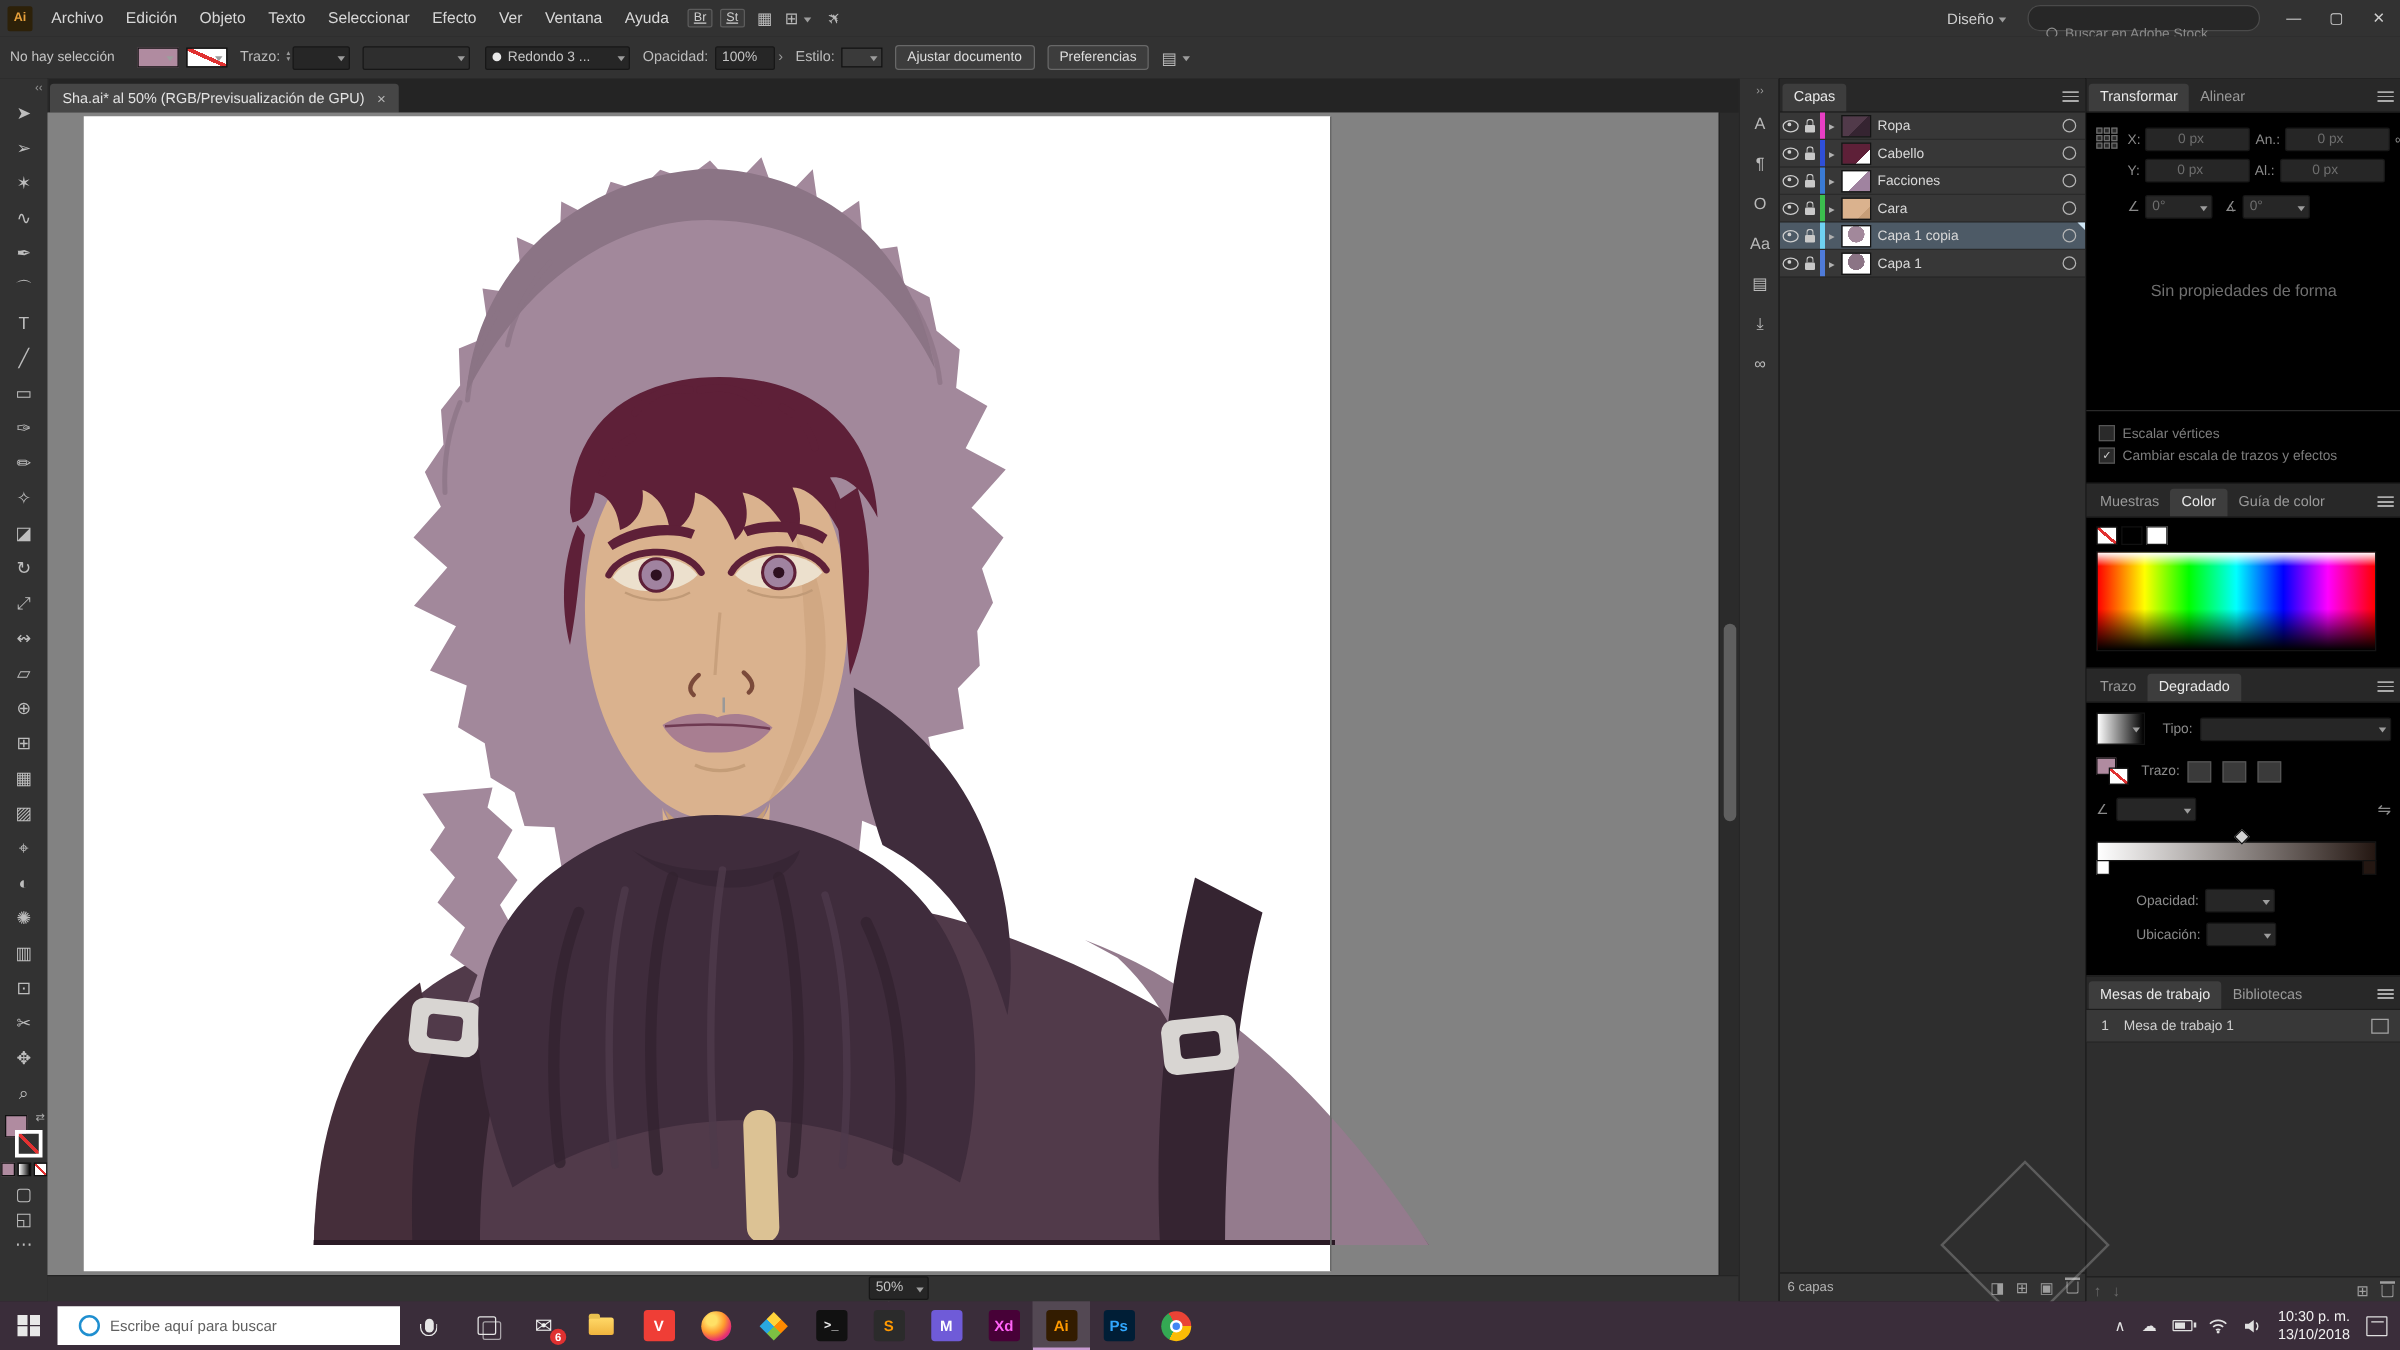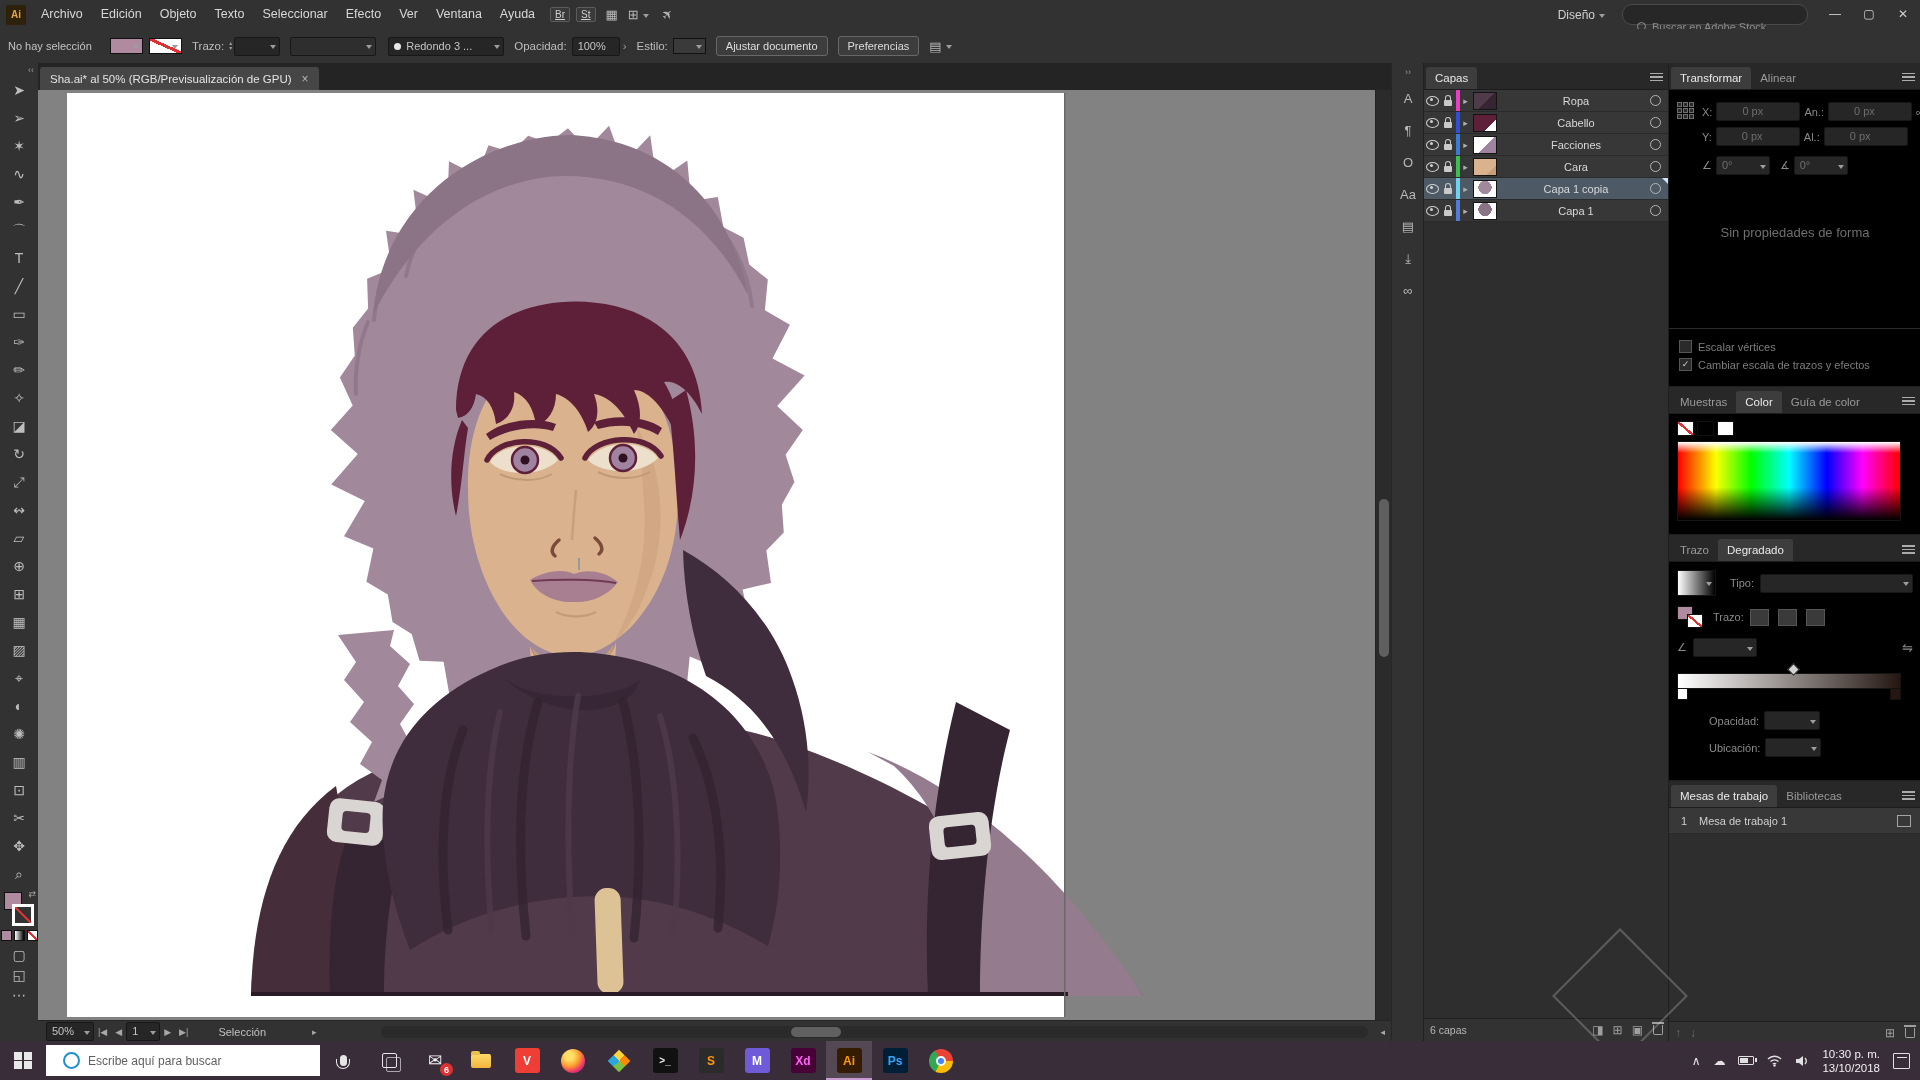--- a/index.html
+++ b/index.html
@@ -50,21 +50,21 @@
   #swap{position:absolute;right:-2px;top:-3px;font-size:9px;color:#aaa;}
   .minirow{display:flex;gap:2px;margin-top:4px;}
   .mini{width:9px;height:9px;border:1px solid #111;}
 
   
   #canvas-wrap{left:38px;top:90px;width:1337px;height:930px;background:#828282;overflow:hidden;}
   #vscroll{left:1375px;top:90px;width:16px;height:930px;background:#2b2b2b;border-left:1px solid #222;}
   #vthumb{position:absolute;left:3px;top:44%;width:10px;height:17%;background:#5f5f5f;border-radius:5px;}
 
   
-  #status-bar{left:38px;top:1020px;width:1353px;height:21px;background:#323232;border-top:1px solid #242424;display:flex;align-items:center;font-size:11px;}
+  #status-bar{left:38px;top:1020px;width:1353px;height:21px;background:#323232;border-top:1px solid #242424;display:flex;align-items:center;font-size:11px;flex-direction:column;}
   #status-bar .nav{color:#a8a8a8;font-size:9px;margin:0 4px;}
   #hscroll{position:relative;flex:1;height:12px;background:#2a2a2a;border-radius:6px;margin:0 8px 0 60px;}
   #hthumb{position:absolute;left:410px;top:1px;width:50px;height:10px;background:#606060;border-radius:5px;}
 
   
   #panel-strip{left:1391px;top:63px;width:32px;height:978px;background:#323232;border-left:1px solid #262626;display:flex;flex-direction:column;align-items:center;}
   #panel-strip .collapse{font-size:9px;color:#9a9a9a;margin:4px 0 6px 0;}
   .strip-ico{width:32px;height:32px;line-height:32px;text-align:center;color:#b9b9b9;font-size:13px;}
 
   
@@ -81,21 +81,21 @@
   .layer-row.selected{background:#4d5a66;}
   .layer-row.selected::after{content:"";position:absolute;right:0;top:0;border-top:7px solid #cfe6f5;border-left:7px solid transparent;}
   .cell{width:16px;display:flex;justify-content:center;flex:none;}
   .eye{width:11px;height:8px;border:1.4px solid #cfcfcf;border-radius:50%;position:relative;}
   .eye::after{content:"";position:absolute;left:3px;top:1.5px;width:3px;height:3px;border-radius:50%;background:#cfcfcf;}
   .lock{width:8px;height:6px;background:#c9c9c9;border-radius:1px;position:relative;margin-top:4px;}
   .lock::before{content:"";position:absolute;width:4px;height:4px;border:1.4px solid #c9c9c9;border-bottom:none;border-radius:3px 3px 0 0;top:-5px;left:1px;}
   .lbar{width:4px;height:21px;flex:none;}
   .tri{width:11px;color:#b0b0b0;font-size:9px;flex:none;text-align:center;}
   .thumb{width:22px;height:16px;border:1px solid #141414;background:#fff;flex:none;margin:0 5px 0 2px;}
-  .lname{flex:1;color:#d8d8d8;overflow:hidden;white-space:nowrap;text-align:center;}
+  .lname{flex:1;color:#d8d8d8;overflow:hidden;white-space:nowrap;}
   .target{width:9px;height:9px;border:1.2px solid #b5b5b5;border-radius:50%;margin-right:8px;flex:none;}
   #layers-empty{flex:1;background:#2e2e2e;}
   .pfoot{height:22px;background:#323232;border-top:1px solid #1f1f1f;display:flex;align-items:center;font-size:10.5px;color:#b5b5b5;padding:0 6px;flex:none;}
   .foot-ico{color:#9f9f9f;font-size:12px;margin-left:9px;}
   .trash{width:8px;height:9px;border:1.2px solid #9f9f9f;border-top:none;border-radius:0 0 2px 2px;position:relative;margin-left:10px;}
   .trash::before{content:"";position:absolute;left:-2.5px;top:-3px;width:12px;height:1.5px;background:#9f9f9f;}
 
   
   .grp-lbl{color:#8a8a8a;font-size:11px;}
   .tf-fld{width:52px;padding-left:25px;}

